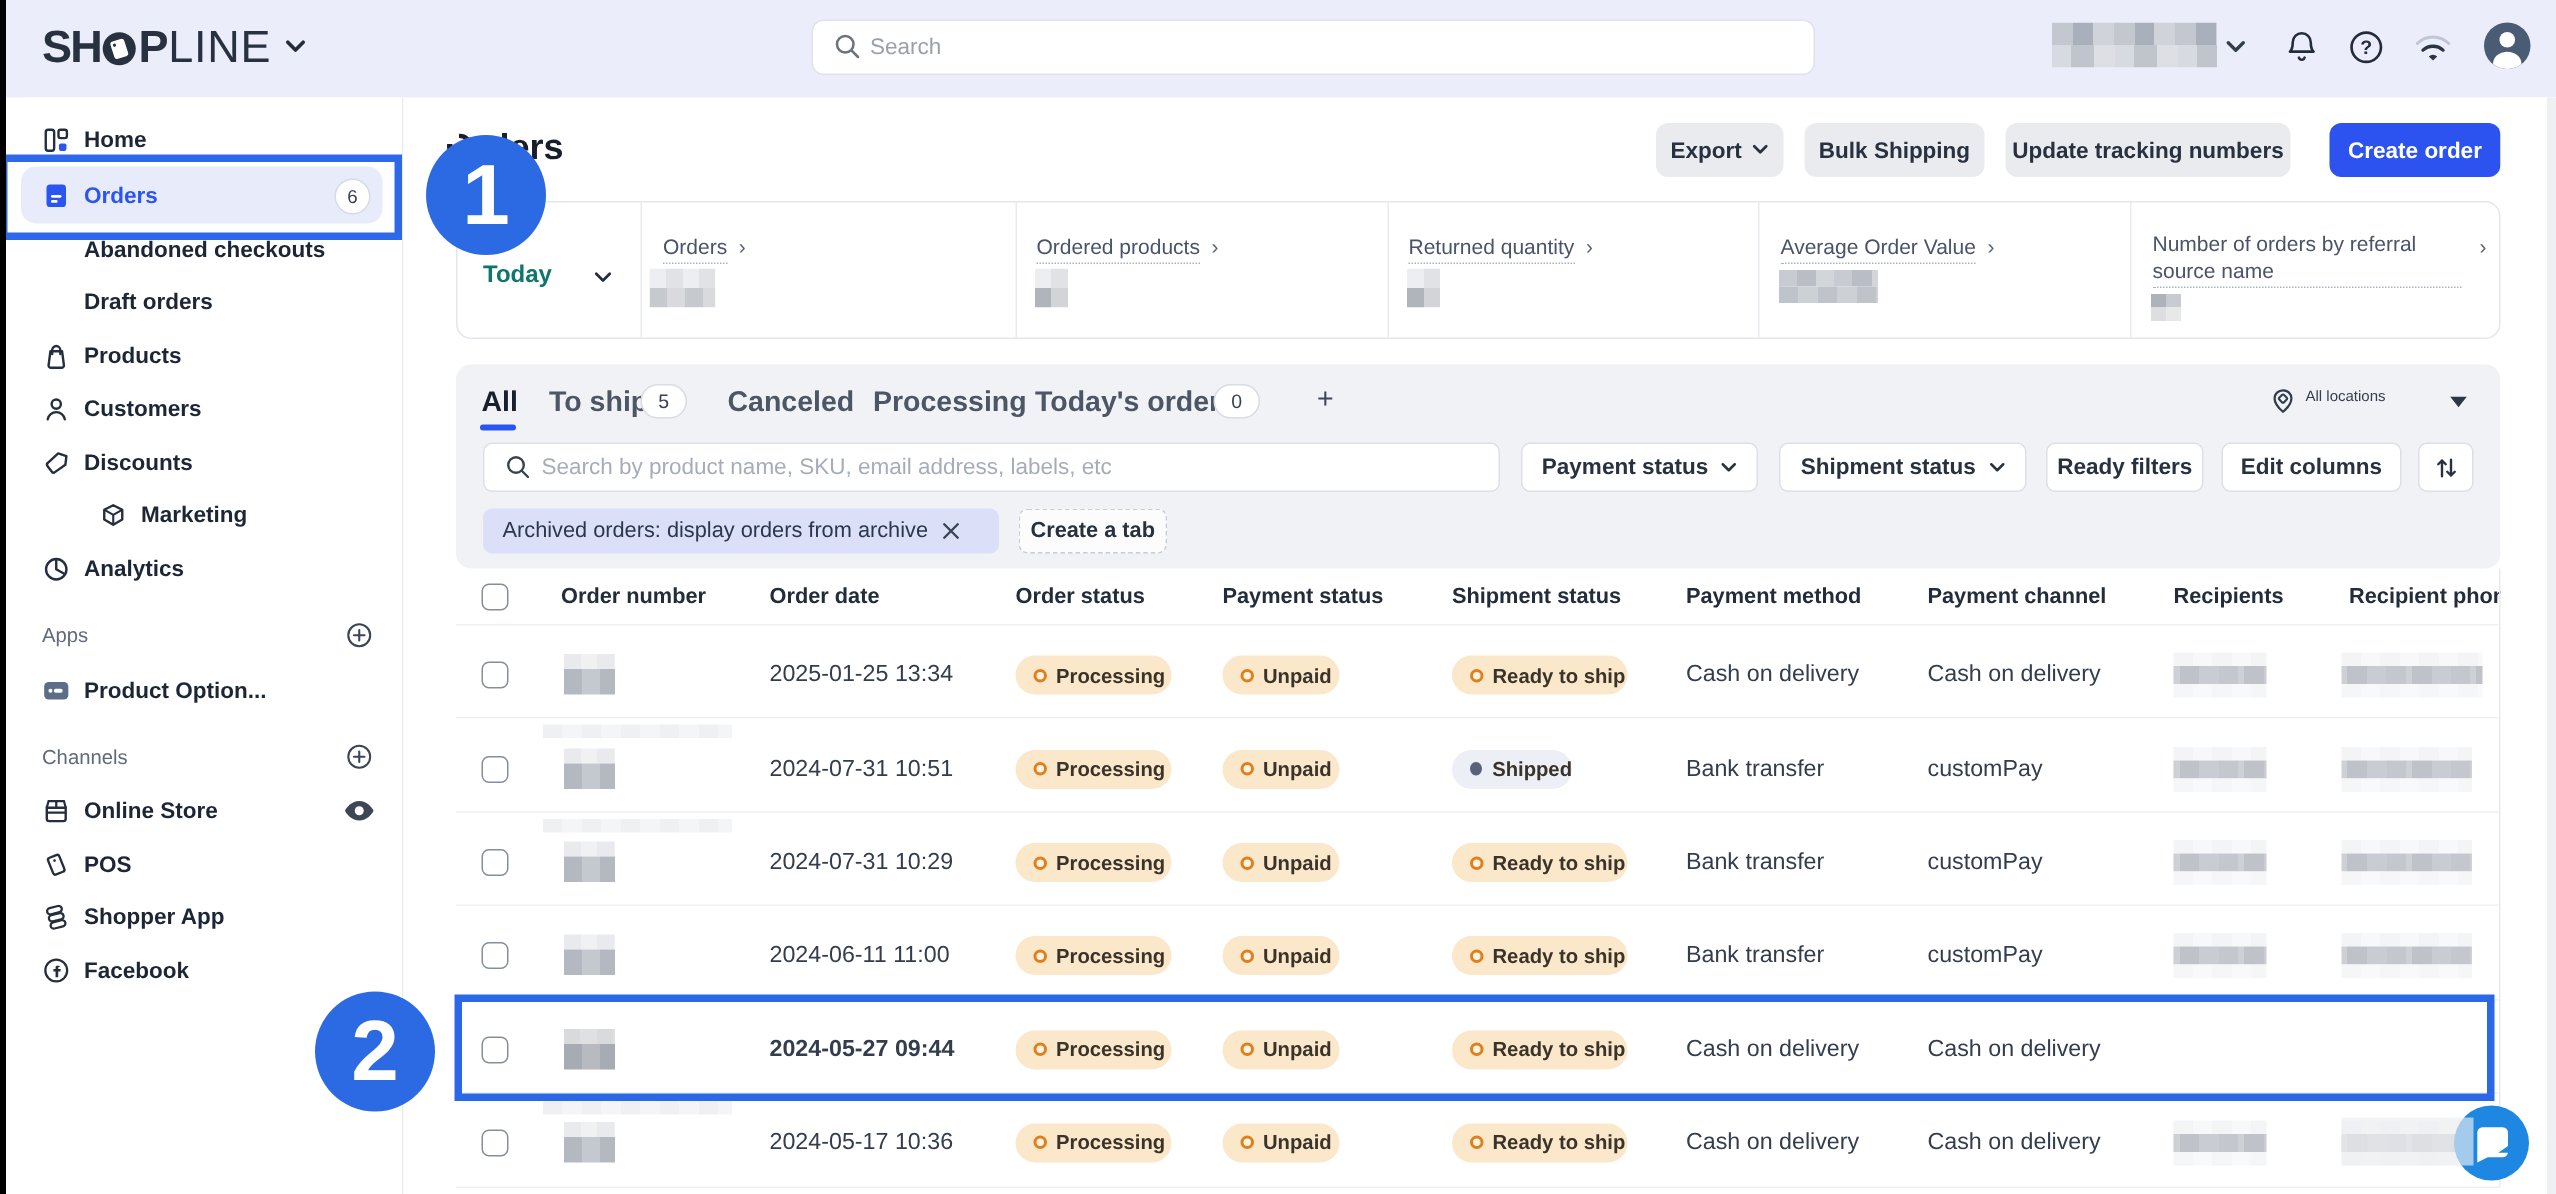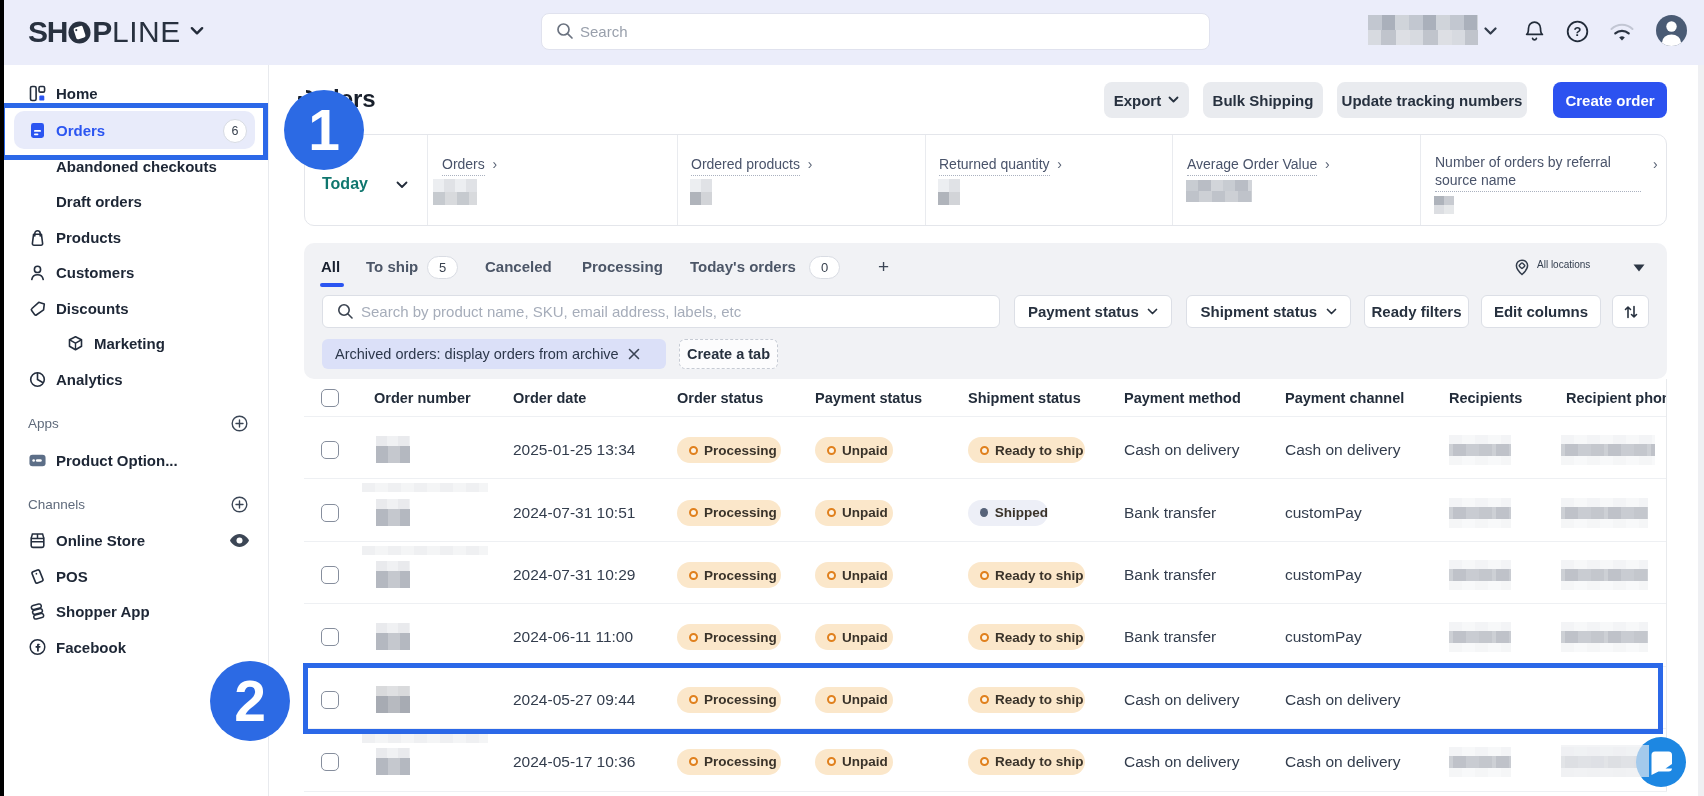--- a/index.html
+++ b/index.html
@@ -13,21 +13,21 @@
   .mitem .mic { position:absolute; left:25px; width:17px; height:17px; display:flex; align-items:center; justify-content:center; }
   .mitem .mtx { position:absolute; left:52px; }
   .msec { position:absolute; left:24px; font-size:13.5px; color:#5f6a7b; font-weight:normal; }
   .srch { left:541px; top:13px; width:669px; height:37px; background:#fff; border:1px solid #e0e2ee; border-radius:8px; z-index:2; }
   .gbtn { position:absolute; top:82px; height:36px; background:#e9ebef; border-radius:8px; display:flex; align-items:center; justify-content:center; font-size:15px; font-weight:bold; color:#27313f; }
   .statcard { left:304px; top:134px; width:1363px; height:92px; background:#fff; border:1px solid #e4e6eb; border-radius:10px; z-index:1; }
   .vdiv { position:absolute; top:0; width:1px; height:90px; background:#e9ebef; }
   .statlbl { position:absolute; font-size:14px; color:#49536a; }
   .dotl { border-bottom:1px dotted #aab1bf; padding-bottom:3px; }
   .greycard { left:304px; top:243px; width:1363px; height:136px; background:#f1f2f5; border-radius:10px; }
-  .tab { position:absolute; top:258px; font-size:15px; color:#4c5667; font-weight:bold; }
+  .tab { position:absolute; top:258px; font-size:19px; color:#4c5667; font-weight:bold; }
   .pillb { position:absolute; top:256px; height:23px; background:#fff; border:1px solid #d9dce3; border-radius:12px; font-size:13px; color:#39424f; display:flex; align-items:center; justify-content:center; }
   .fbtn { position:absolute; top:295px; height:33px; background:#fff; border:1px solid #dcdfe6; border-radius:6px; display:flex; align-items:center; justify-content:center; font-size:15px; font-weight:bold; color:#27313f; }
   .hdr { position:absolute; top:390px; font-size:14.5px; font-weight:bold; color:#222c3a; }
   .cell { position:absolute; font-size:15.5px; color:#333d4d; }
   .cbox { position:absolute; width:18px; height:18px; border:1.5px solid #868e9d; border-radius:5px; background:#fff; }
   .rowline { position:absolute; left:304px; width:1363px; height:1px; background:#eef0f3; }
   .badge { position:absolute; height:26px; border-radius:13px; background:#fbe7ca; display:flex; align-items:center; font-size:13.5px; font-weight:bold; color:#3a332a; }
   .ring { width:9px; height:9px; border:2.5px solid #e0801d; border-radius:50%; margin:0 6px 0 12px; background:#fdf3e3; }
   .bluebox { left:303px; top:663px; width:1360px; height:71px; border:5px solid #2b68e8; z-index:10; background:transparent; }
   .numcirc { position:absolute; width:80px; height:80px; border-radius:50%; background:#2c6ae4; color:#fff; display:flex; align-items:center; justify-content:center; font-size:57px; font-weight:bold; z-index:20; }
@@ -429,21 +429,21 @@
 <div class="rb" style="left:1561px; top:622px; width:87px;">
     <div class="t"></div>
     <div class="m"></div>
     <div class="u"></div>
   </div>
 <div class="cbox" style="left:321px; top:690.5px;"></div>
 <div class="ob" style="left:376px; top:685.5px; filter:brightness(0.93);">
     <div class="t"></div>
     <div class="m"></div>
   </div>
-<div class="cell" style="left:513px; top:690.5px;">2024-05-27 09:44</div>
+<div class="cell" style="left:513px; top:690.5px;font-weight:bold;">2024-05-27 09:44</div>
 <div class="badge" style="left:677px; top:686.5px; width:104px;"><span class="ring"></span>Processing</div>
 <div class="badge" style="left:815px; top:686.5px; width:78px;"><span class="ring"></span>Unpaid</div>
 <div class="badge" style="left:968px; top:686.5px; width:117px;"><span class="ring"></span>Ready to ship</div>
 <div class="cell" style="left:1124px; top:690.5px;">Cash on delivery</div>
 <div class="cell" style="left:1285px; top:690.5px;">Cash on delivery</div>
 <div class="cbox" style="left:321px; top:752.5px;"></div>
 <div class="ob" style="left:376px; top:747.5px;">
     <div class="t"></div>
     <div class="m"></div>
   </div>

